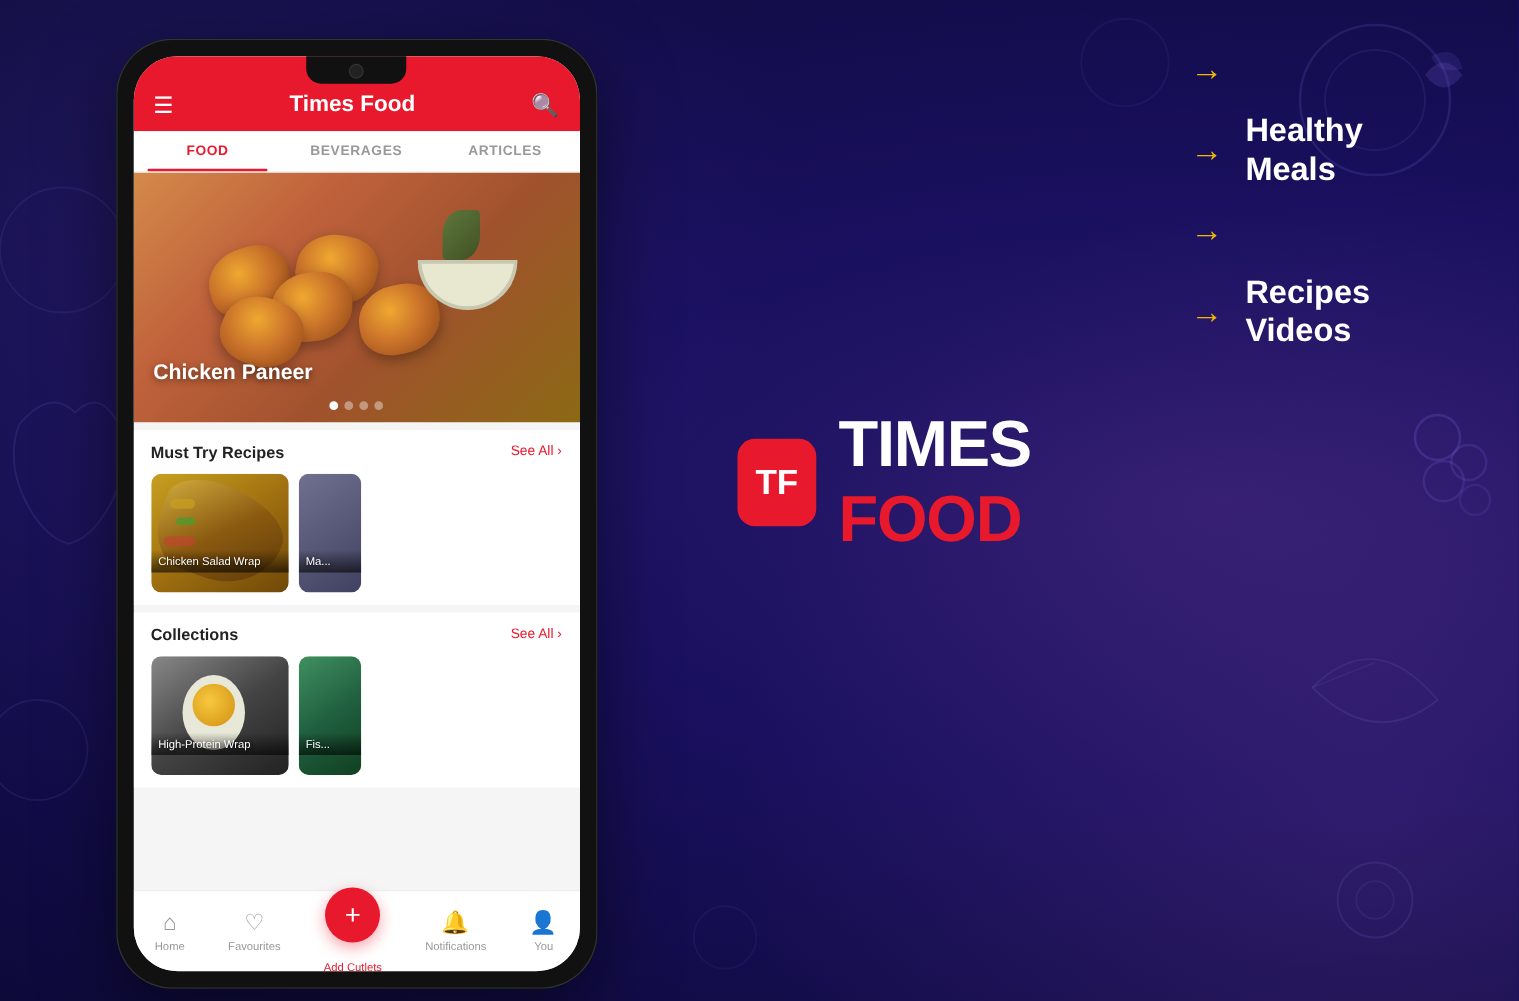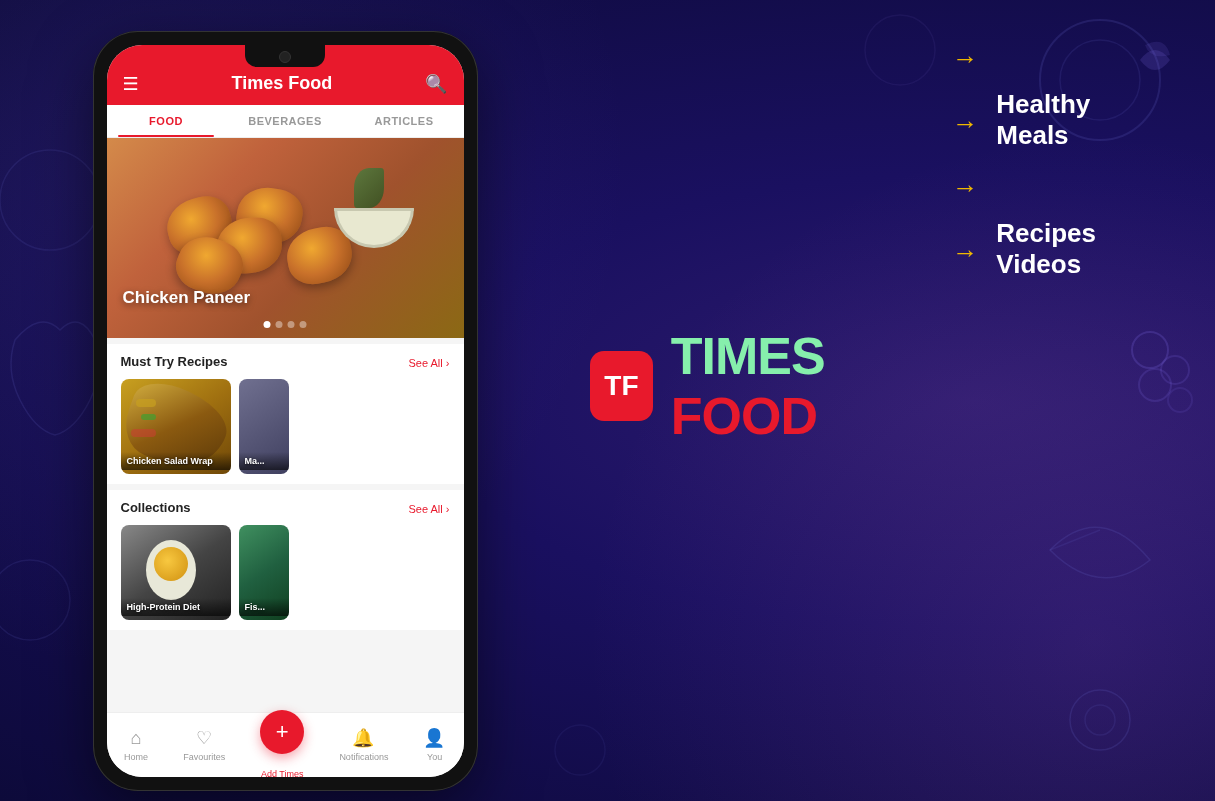--- a/index.html
+++ b/index.html
@@ -231,21 +231,21 @@
     
     .section {
       background: white;
       padding: 10px 14px;
       margin-top: 6px;
     }
 
     .section-header {
       display: flex;
       justify-content: space-between;
-      align-items: flex-end;
+      align-items: center;
       margin-bottom: 10px;
     }
 
     .section-title {
       font-size: 13px;
       font-weight: 700;
       color: #222;
     }
 
     .see-all {
@@ -266,26 +266,26 @@
       min-width: 110px;
       height: 95px;
       border-radius: 8px;
       overflow: hidden;
       position: relative;
       flex-shrink: 0;
     }
 
     .recipe-card-label {
       position: absolute;
-      bottom: 4px;
+      bottom: 16px;
       left: 0;
       right: 0;
       padding: 4px 6px;
       font-size: 9px;
-      font-weight: 700;
+      font-weight: 400;
       color: white;
       text-shadow: 0 1px 3px rgba(0,0,0,0.8);
       background: linear-gradient(transparent, rgba(0,0,0,0.6));
     }
 
     
     .bottom-nav {
       position: absolute;
       bottom: 0;
       left: 0;
@@ -374,21 +374,21 @@
     }
 
     .logo-text {
       font-size: 52px;
       font-weight: 900;
       color: white;
       letter-spacing: -1px;
     }
 
     .logo-text span {
-      color: #86efac;
+      color: #ffffff;
     }
 
     
     .tagline {
       font-size: 32px;
       font-weight: 800;
       color: white;
       margin-bottom: 30px;
       line-height: 1.2;
     }
@@ -592,42 +592,42 @@
           </span>
         </div>
         <div class="recipe-cards">
 
 
           <div class="recipe-card">
             <div class="protein-visual">
               <div class="egg-shape"></div>
               <div class="egg-yolk"></div>
             </div>
-            <div class="recipe-card-label">High-Protein Diet</div>
+            <div class="recipe-card-label">High-Protein Wrap</div>
           </div>
 
           <div class="recipe-card" style="width:50px;min-width:50px;">
             <div style="width:100%;height:100%;background:linear-gradient(145deg,#409060,#206040,#104020);"></div>
             <div class="recipe-card-label">Fis...</div>
           </div>
         </div>
       </div>
 
       <div class="bottom-nav">
         <div class="nav-item">
           <span class="nav-icon">⌂</span>
           <span class="nav-label">Home</span>
         </div>
         <div class="nav-item">
           <span class="nav-icon">♡</span>
           <span class="nav-label">Favourites</span>
         </div>
         <div class="nav-item">
           <div class="nav-add">+</div>
-          <span class="nav-add-label">Add Times</span>
+          <span class="nav-add-label">Add Cutlets</span>
         </div>
         <div class="nav-item">
           <span class="nav-icon">🔔</span>
           <span class="nav-label">Notifications</span>
         </div>
         <div class="nav-item">
           <span class="nav-icon">👤</span>
           <span class="nav-label">You</span>
         </div>
       </div>

